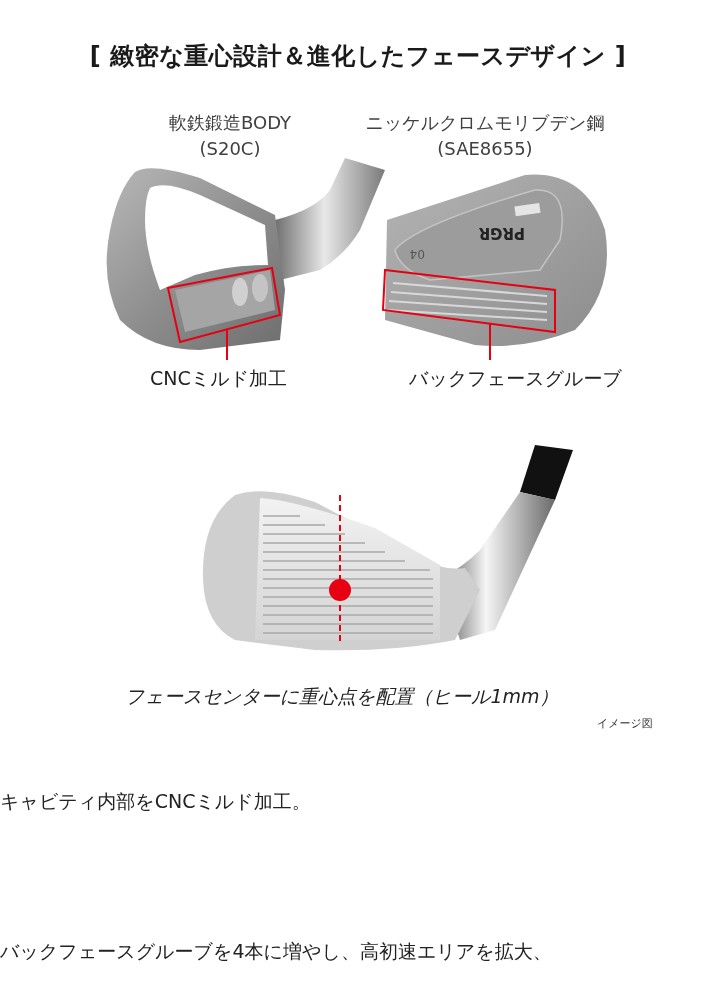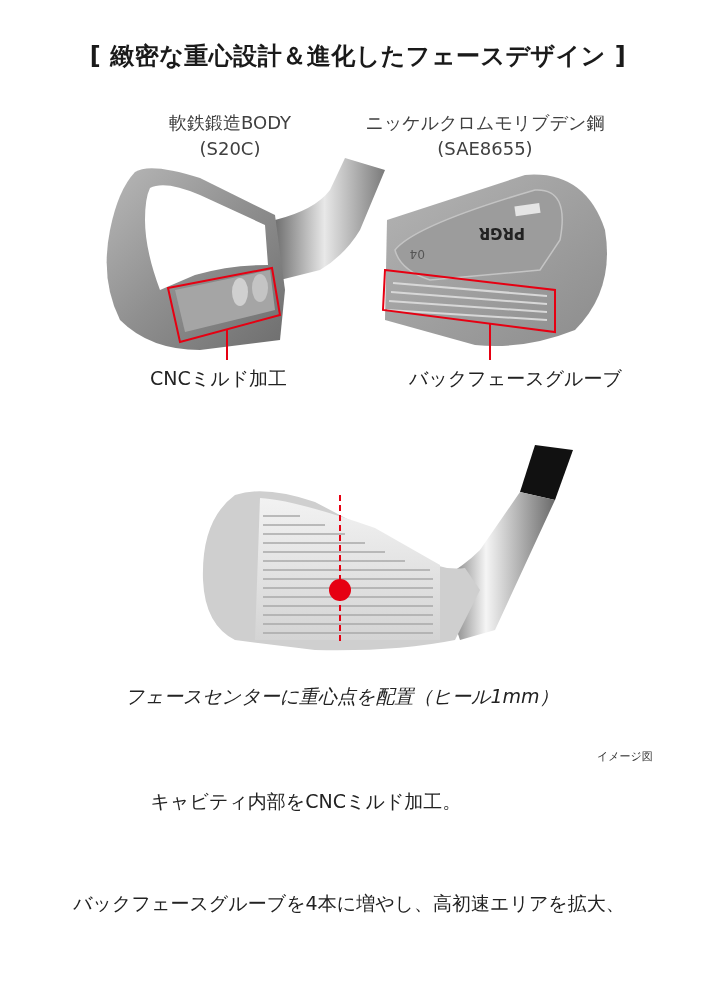--- a/index.html
+++ b/index.html
@@ -5,21 +5,21 @@
   html, body { margin:0; padding:0; background:#fff; }
   body { width:720px; height:986px; position:relative; overflow:hidden;
          font-family:"DejaVu Sans","Liberation Sans",sans-serif; color:#222; }
   .abs { position:absolute; }
   .title { top:40px; left:0; width:716px; text-align:center; font-size:24px; font-weight:bold;
            color:#1a1a1a; letter-spacing:0.5px; }
   .label { font-size:18px; color:#404040; text-align:center; line-height:26px; }
   .callout { font-size:19px; color:#222; }
   .caption { font-size:19px; color:#222;font-style:italic; }
   .note { font-size:11px; color:#333; }
-  .body-text { width:612px; left:0; text-align:center; font-size:19px; color:#222; line-height:38px; }
+  .body-text { width:612px; left:0; font-size:19px; color:#222; line-height:38px; }
   svg { position:absolute; }
 </style>
 </head>
 <body>
 
 <div class="abs title">[ 緻密な重心設計＆進化したフェースデザイン ]</div>
 
 <div class="abs label" style="top:110px; left:120px; width:220px;">
   <div>軟鉄鍛造BODY</div>
   <div>(S20C)</div>
@@ -116,20 +116,20 @@
     <line x1="68" y1="175" x2="238" y2="175"></line>
     <line x1="68" y1="184" x2="238" y2="184"></line>
     <line x1="68" y1="193" x2="238" y2="193"></line>
   </g>
 
   <line x1="145" y1="55" x2="145" y2="205" stroke="#e60012" stroke-width="2" stroke-dasharray="6,4"></line>
   <circle cx="145" cy="150" r="11" fill="#e60012"></circle>
 </svg>
 
 <div class="abs caption" style="top:684px; left:125px;">フェースセンターに重心点を配置（ヒール1mm）</div>
-<div class="abs note" style="top:716px; left:597px;margin-top:33px;">イメージ図</div>
+<div class="abs note" style="top:716px; left:597px;">イメージ図</div>
 
 <div class="abs body-text" style="top:782px;">
   <div>キャビティ内部をCNCミルド加工。</div>
 </div>
-<div class="abs body-text" style="top:884px;margin-left:43px;">
+<div class="abs body-text" style="top:932px;">
   <div>バックフェースグルーブを4本に増やし、高初速エリアを拡大、</div>
 </div>
 
 </body></html>

